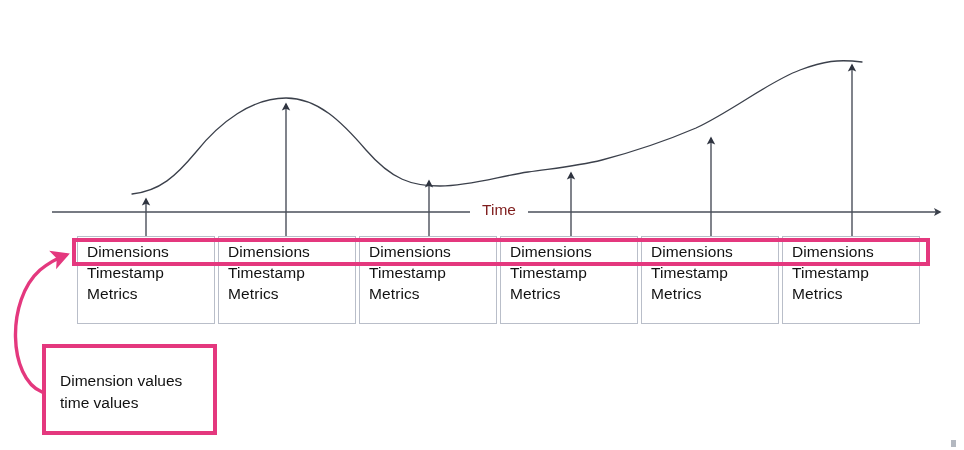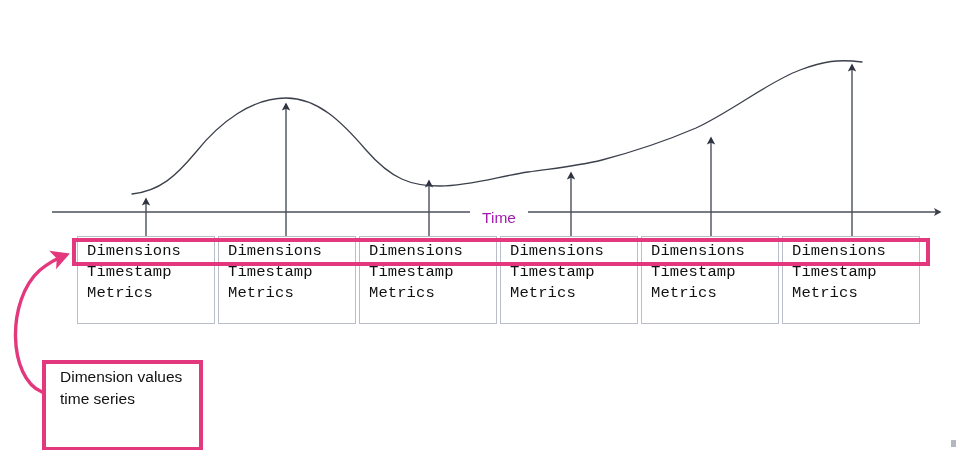--- a/index.html
+++ b/index.html
@@ -38,21 +38,20 @@
     display: flex;
     gap: 3px;
   }
   .record-box {
     box-sizing: border-box;
     width: 138px;
     height: 88px;
     border: 1px solid #b9bec9;
     background: #ffffff;
     padding: 4px 6px 0 9px;
-    font-family: Liberation Mono, monospace;
   }
   .record-line {
     font-size: 15.5px;
     line-height: 21px;
     color: #111111;
     white-space: nowrap;
     letter-spacing: 0.1px;
   }
   
   .highlight-band {
@@ -63,45 +62,45 @@
     height: 28px;
     border: 4px solid #e4387e;
     box-sizing: border-box;
     background: transparent;
     pointer-events: none;
   }
   
   .callout-box {
     position: absolute;
     left: 42px;
-    top: 360px;
-    width: 161px;
+    top: 344px;
+    width: 175px;
     height: 91px;
     box-sizing: border-box;
     border: 4px solid #e4387e;
     background: #ffffff;
-    padding: 2px 0 0 14px;
+    padding: 22px 0 0 14px;
   }
   .callout-line {
     font-size: 15.5px;
     line-height: 22px;
     color: #111111;
     white-space: nowrap;
   }
   
   .time-label {
     position: absolute;
     left: 470px;
-    top: 208px;
+    top: 200px;
     width: 58px;
     text-align: center;
     font-size: 15.5px;
     line-height: 20px;
     background: #ffffff;
-    color: #a21caf;
+    color: #7f1d1d;
   }
   .corner-artifact {
     position: absolute;
     left: 951px;
     top: 440px;
     width: 5px;
     height: 7px;
     background: #9aa0ab;
     opacity: 0.75;
   }
@@ -182,17 +181,17 @@
   <div class="highlight-band"></div>
 
   <div class="time-label">Time</div>
 
   <svg class="layer-svg" viewBox="0 0 964 450">
     <path d="M 42,392 C 8,378 6,300 40,270 C 50,262 58,258 66,255" fill="none" stroke="#e4387e" stroke-width="3.4" stroke-linecap="round" marker-end="url(#arrowPink)"></path>
   </svg>
 
   <div class="callout-box">
     <div class="callout-line">Dimension values</div>
-    <div class="callout-line">time series</div>
+    <div class="callout-line">time values</div>
   </div>
 
   <div class="corner-artifact"></div>
 </div>
 
 </body></html>

